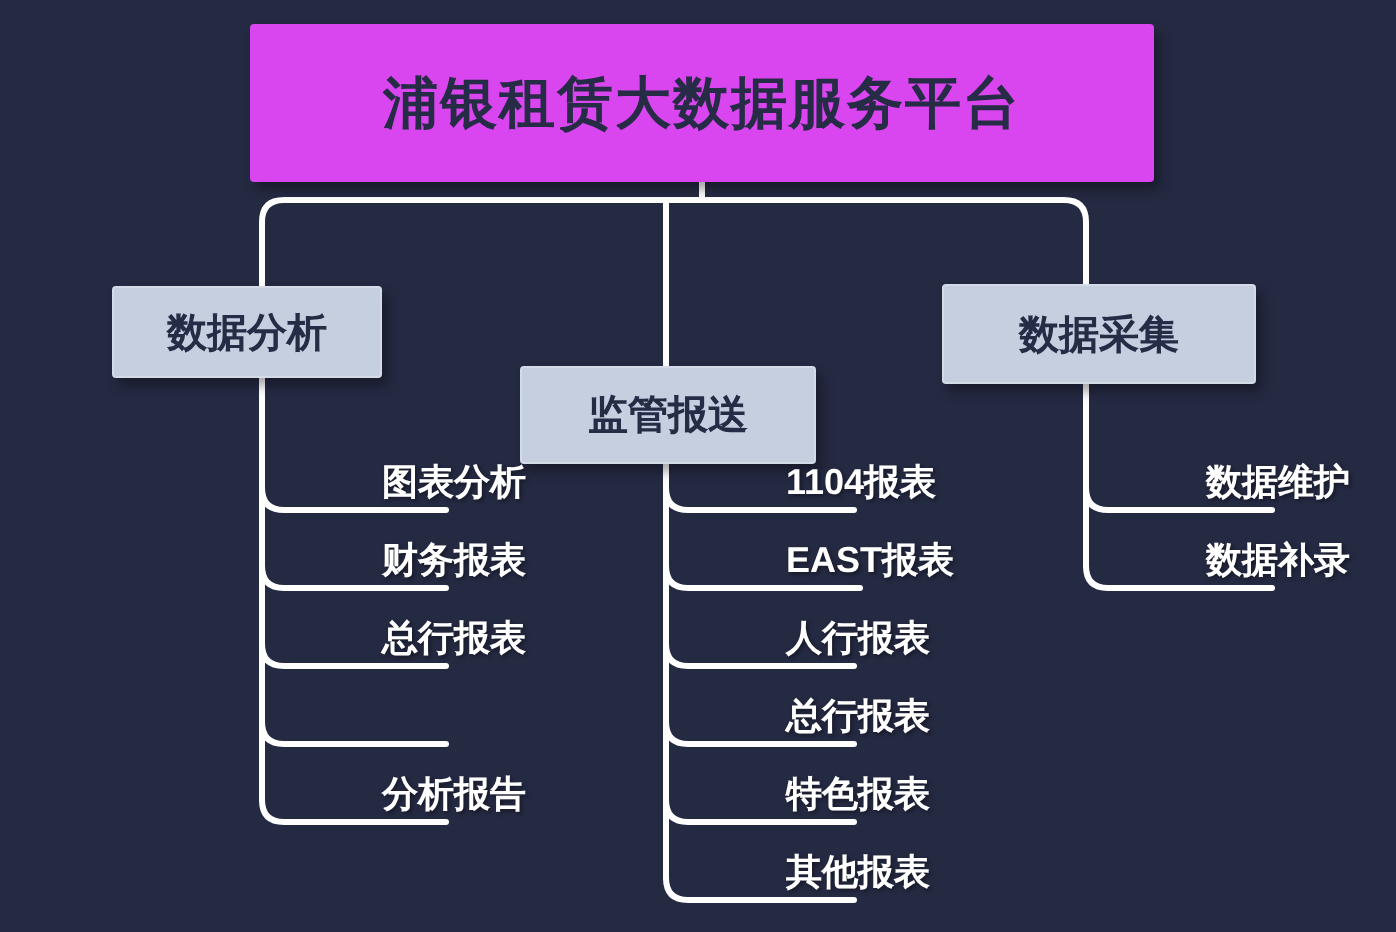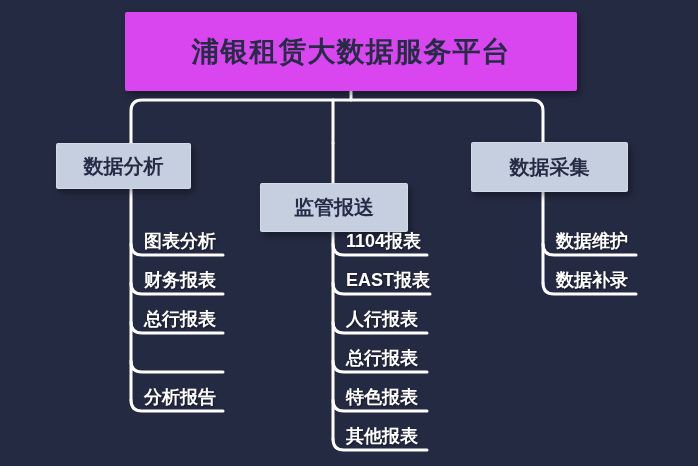--- a/index.html
+++ b/index.html
@@ -21,20 +21,21 @@
   .node-branch{
     background:#c6cfe0;font-size:20px;border:1px solid rgba(255,255,255,.25);
   }
   .branch-1{left:56px;top:143px;width:135px;height:46px;}
   .branch-2{left:260px;top:142px;width:148px;height:49px;margin-top:41px;}
   .branch-3{left:471px;top:142px;width:157px;height:50px;}
   .leaf{
     position:absolute;z-index:2;height:20px;line-height:20px;
     color:#ffffff;font-size:18px;font-weight:bold;white-space:nowrap;
     text-shadow:1px 1px 2px rgba(0,0,0,.45);
+    margin-left:47px;
   }
   
   .lx{left:144px;} .mx{left:346px;} .rx{left:556px;}
   .row1{top:231px;} .row2{top:270px;} .row3{top:309px;}
   .row4{top:348px;} .row5{top:387px;} .row6{top:426px;}
 </style>
 </head>
 <body>
 
 <div class="stage">

